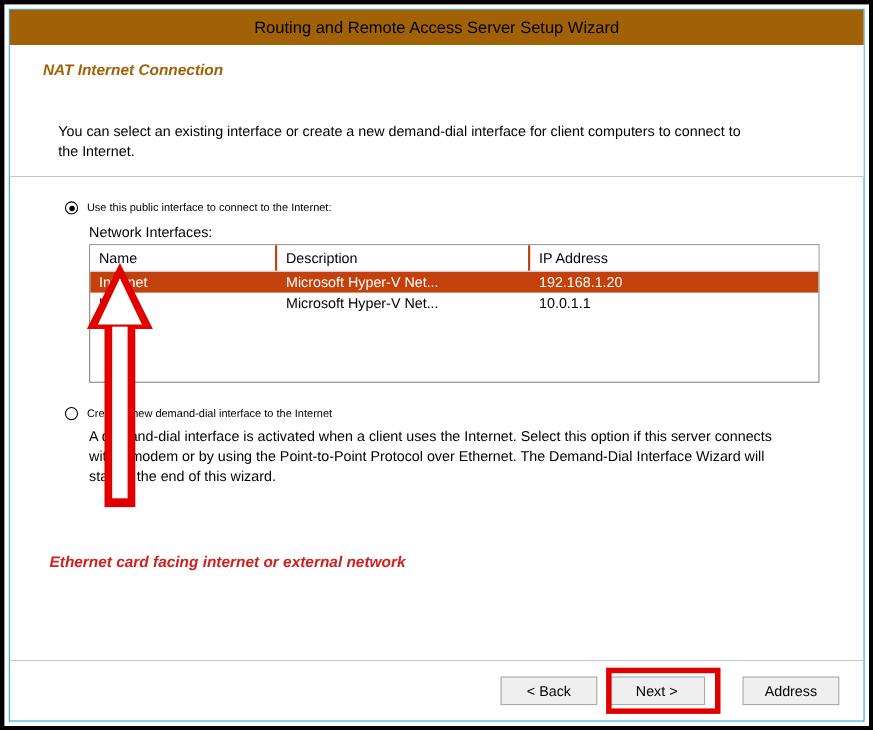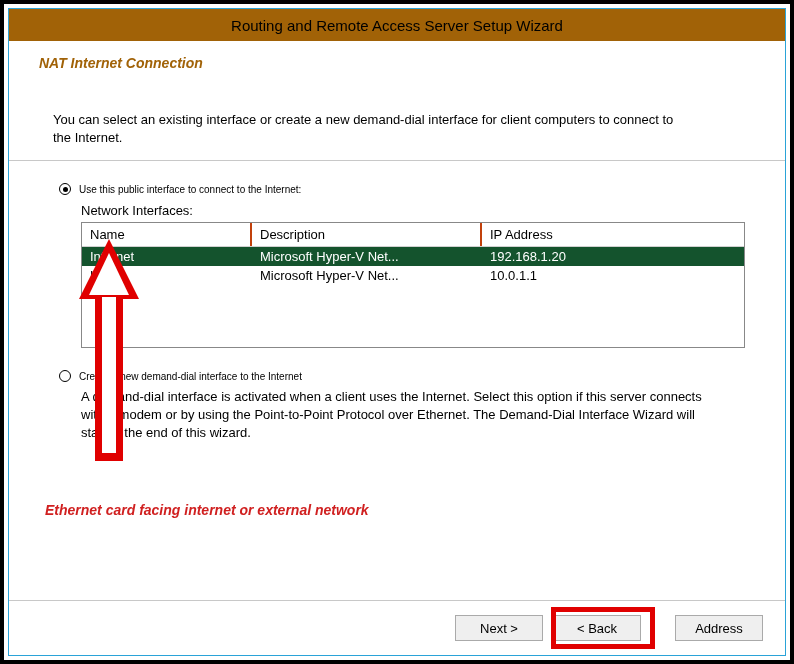--- a/index.html
+++ b/index.html
@@ -18,21 +18,21 @@
     .sub-label { font-size: 13px; color: #000; margin-left: 22px; margin-top: 8px; margin-bottom: 4px; }
     .table-wrap { margin-left: 22px; border: 1px solid #888; background: #fff; }
     .thead { display: flex; background: #fff; border-bottom: 1px solid #d0d0d0; }
     .th { padding: 4px 8px; font-size: 13px; color: #000; border-right: 2px solid #c2410c; }
     .th:last-child { border-right: none; }
     .col-name { width: 170px; }
     .col-desc { width: 230px; }
     .col-ip  { flex: 1; }
     .tbody { height: 100px; overflow: hidden; }
     .tr { display: flex; font-size: 13px; }
-    .tr.selected { background: #14532d; color: #fff; }
+    .tr.selected { background: #c2410c; color: #fff; }
     .td { padding: 2px 8px; white-space: nowrap; overflow: hidden; text-overflow: ellipsis; }
     .section2 { margin-top: 22px; }
     .desc-text { font-size: 13px; color: #000; margin-left: 22px; margin-top: 6px; line-height: 1.4; max-width: 640px; }
     .annotation { position: absolute; color: #d02020; font-style: italic; font-weight: 600; font-size: 14px; line-height: 1.3; }
     .arrow { position: absolute; pointer-events: none; }
     .arrow-head { width: 0; height: 0; border-left: 30px solid transparent; border-right: 30px solid transparent; border-bottom: 60px solid #e00000; position: absolute; }
     .arrow-shaft { width: 28px; background: #e00000; border: 0; position: absolute; }
     .arrow-head-inner { width: 0; height: 0; border-left: 20px solid transparent; border-right: 20px solid transparent; border-bottom: 42px solid #fff; position: absolute; }
     .footer { border-top: 1px solid #c8c8c8; padding: 14px 22px; display: flex; justify-content: flex-end; gap: 10px; }
     .btn { min-width: 88px; height: 26px; background: #efefef; border: 1px solid #aaa; font-size: 13px; color: #000; display: inline-flex; align-items: center; justify-content: center; cursor: pointer; }
@@ -95,21 +95,21 @@
         <div class="arrow-head-inner" style="left:10px; top:14px;"></div>
         <div class="arrow-shaft" style="left:16px; top:58px; height:164px;"></div>
         <div style="position:absolute; left:23px; top:58px; width:14px; height:156px; background:#fff;"></div>
       </div>
 
       <div class="annotation" style="left:36px; top:340px; width:340px;">Ethernet card facing internet or external network</div>
 
     </div>
 
     <div class="footer" style="position:relative;">
+      <button class="btn">&lt; Back</button>
       <button class="btn">Next &gt;</button>
-      <button class="btn">&lt; Back</button>
       <span style="width:14px; display:inline-block;"></span>
       <button class="btn">Address</button>
       <div class="highlight-box" style="right:130px; top:6px; width:104px; height:42px;"></div>
     </div>
 
   </div>
 </div>
 
 </body></html>

